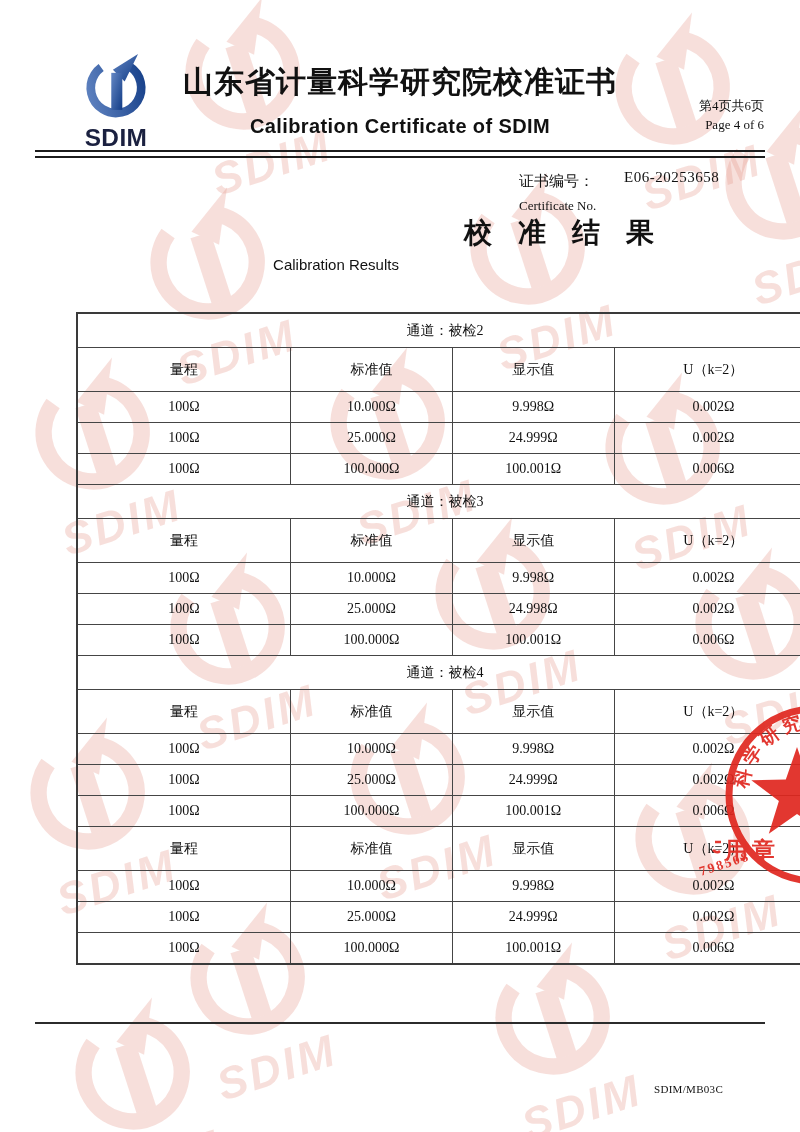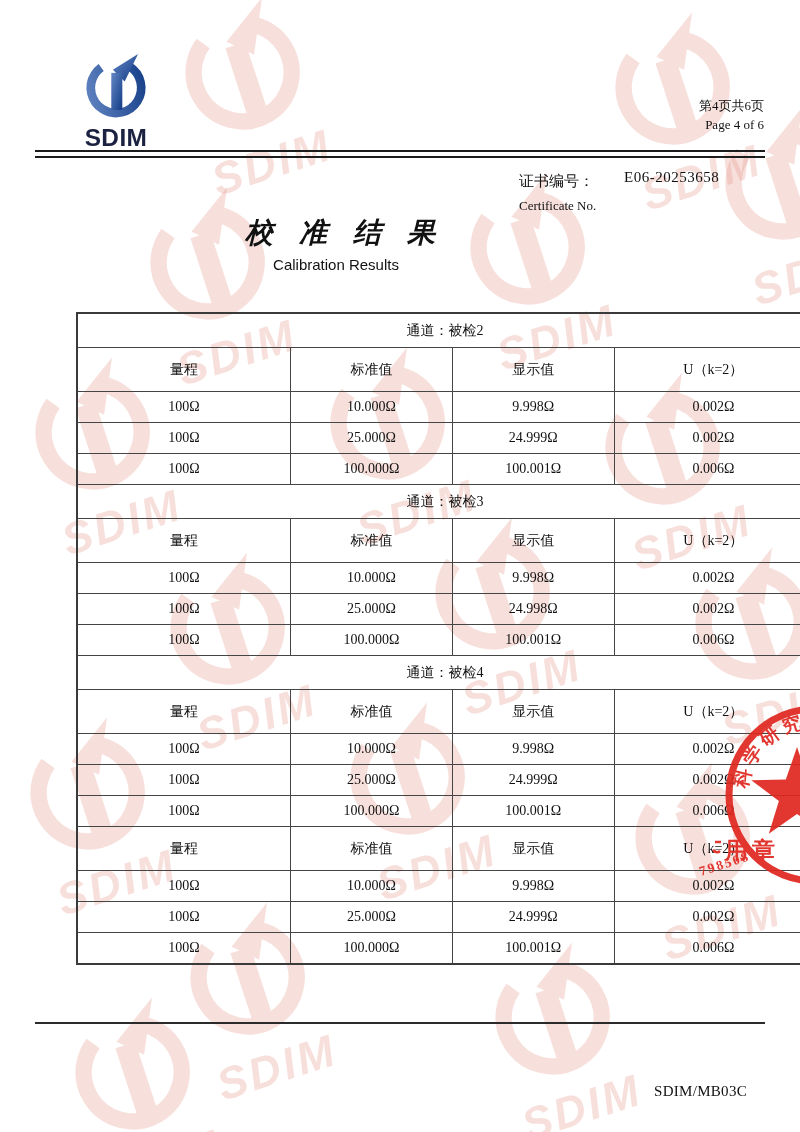--- a/index.html
+++ b/index.html
@@ -15,42 +15,42 @@
   .title-en{font-family:"Liberation Sans","DejaVu Sans",sans-serif;font-size:20px;font-weight:700;
             margin-top:12px;letter-spacing:.4px;}
   .page-info{position:absolute;right:36px;top:96px;text-align:right;font-size:13px;line-height:19px;}
   .double-rule{position:absolute;left:35px;right:35px;top:150px;height:4px;
                border-top:2px solid #1c1c1c;border-bottom:2px solid #1c1c1c;}
   
   .cert-label{position:absolute;left:519px;top:172px;font-size:15px;}
   .cert-value{position:absolute;left:624px;top:169px;font-size:15px;letter-spacing:.5px;}
   .cert-en{position:absolute;left:519px;top:198px;font-family:Liberation Serif, serif;font-size:13px;}
   
-  .results-zh{position:absolute;left:0;top:214px;width:680px;text-align:center;
+  .results-zh{position:absolute;left:0;top:214px;width:680px;text-align:right;
               font-family:"Liberation Sans","DejaVu Sans",sans-serif;font-weight:700;
-              font-size:28px;letter-spacing:26px;text-indent:26px;font-style:italic;}
+              font-size:28px;letter-spacing:26px;text-indent:26px;}
   .results-en{position:absolute;left:0;top:256px;width:672px;text-align:center;
               font-family:"Liberation Sans","DejaVu Sans",sans-serif;font-size:15px;}
   
   table.cal{position:absolute;left:76px;top:312px;width:738px;border-collapse:collapse;
             font-size:14px;table-layout:fixed;}
   table.cal td,table.cal th{border:1.6px solid #454545;text-align:center;font-weight:normal;
             padding:0;overflow:hidden;}
   table.cal{border:2px solid #3a3a3a;}
   tr.channel td{height:33px;}
   tr.cols th{height:43px;}
   tr.data td{height:30px;}
   .col-u{}
   
   .stamp{position:absolute;left:685px;top:698px;width:160px;height:200px;opacity:.92;}
   .stamp text{font-family:"Liberation Serif","DejaVu Serif",serif;}
   
   .foot-rule{position:absolute;left:35px;right:35px;top:1022px;border-top:2px solid #2b2b2b;}
   .notes{position:absolute;left:72px;top:1030px;font-size:13.5px;line-height:19px;}
-  .doc-code{position:absolute;left:654px;top:1083px;font-size:15px;letter-spacing:.3px;}
+  .doc-code{position:absolute;left:654px;top:1083px;font-size:11px;letter-spacing:.3px;}
 </style>
 </head>
 <body>
 
 <div class="page">
 
   <div class="wm-layer">
     <svg width="0" height="0" style="position:absolute;">
       <defs>
         <symbol id="wm-logo" viewBox="0 0 120 132">
@@ -120,20 +120,24 @@
         <stop offset="0" stop-color="#6487c4"></stop>
         <stop offset="1" stop-color="#123c86"></stop>
       </linearGradient>
     </defs>
     <circle cx="60" cy="48" r="32" fill="none" stroke="url(#lg-blue)" stroke-width="11" stroke-dasharray="162 40" transform="rotate(-58 60 48)"></circle>
     <polygon points="56,25 88,5 71,40" fill="url(#lg-blue)"></polygon>
     <rect x="54" y="29" width="14" height="47" fill="url(#lg-blue)"></rect>
     <text x="60" y="122" font-size="31" font-weight="bold" text-anchor="middle" letter-spacing="0.5" fill="#1b2140" font-family="Liberation Sans, DejaVu Sans, sans-serif">SDIM</text>
   </svg>
 
+  <div class="title-block">
+    <div class="title-zh">山东省计量科学研究院校准证书</div>
+    <div class="title-en">Calibration Certificate of SDIM</div>
+  </div>
   <div class="page-info">
     <div>第4页共6页</div>
     <div>Page 4 of 6</div>
   </div>
   <div class="double-rule"></div>
 
   <div class="cert-label">证书编号：</div>
   <div class="cert-value">E06-20253658</div>
   <div class="cert-en">Certificate No.</div>
 

